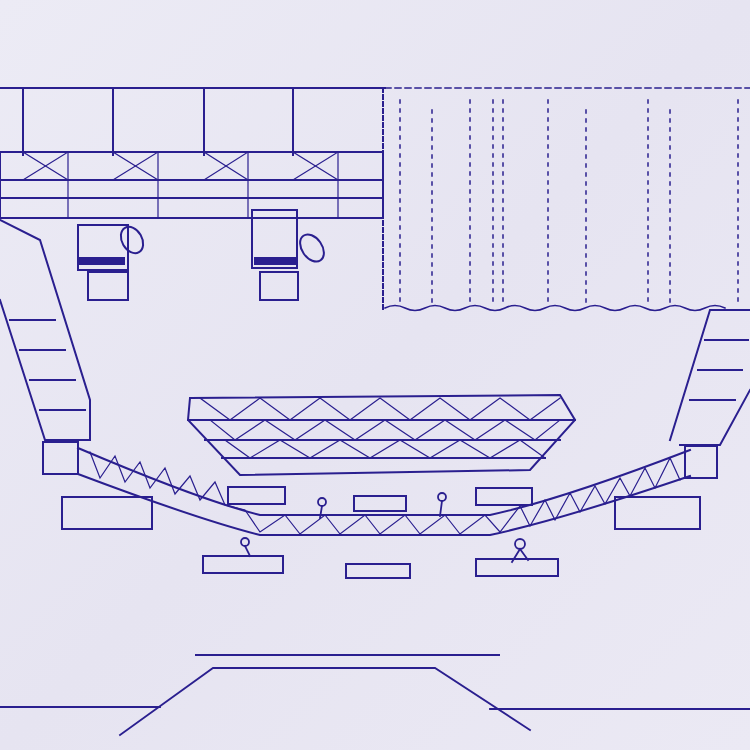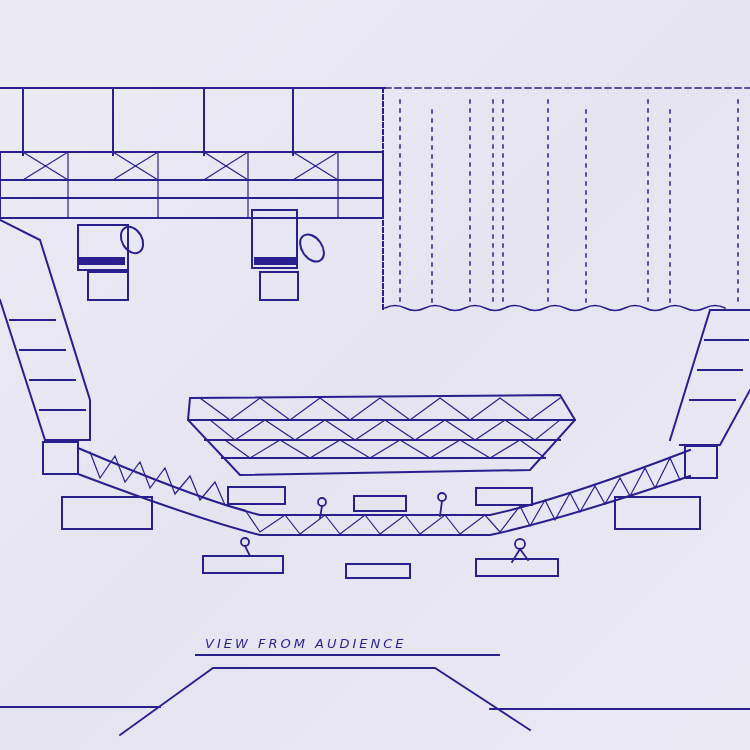--- a/index.html
+++ b/index.html
@@ -134,15 +134,14 @@
         <path d="M520 549 L512 562 M520 549 L528 560"></path>
     </g>
 
     <g class="ln" stroke-width="1.8">
       <line x1="0" y1="707" x2="160" y2="707"></line>
       <polyline points="120,735 213,668 435,668 530,730"></polyline>
       <line x1="490" y1="709" x2="750" y2="709"></line>
     </g>
   </svg>
 
-  <div class="caption">VIEW FROM AUDIENCE</div>
   <div class="caption-underline"></div>
 </div>
 
 </body></html>

